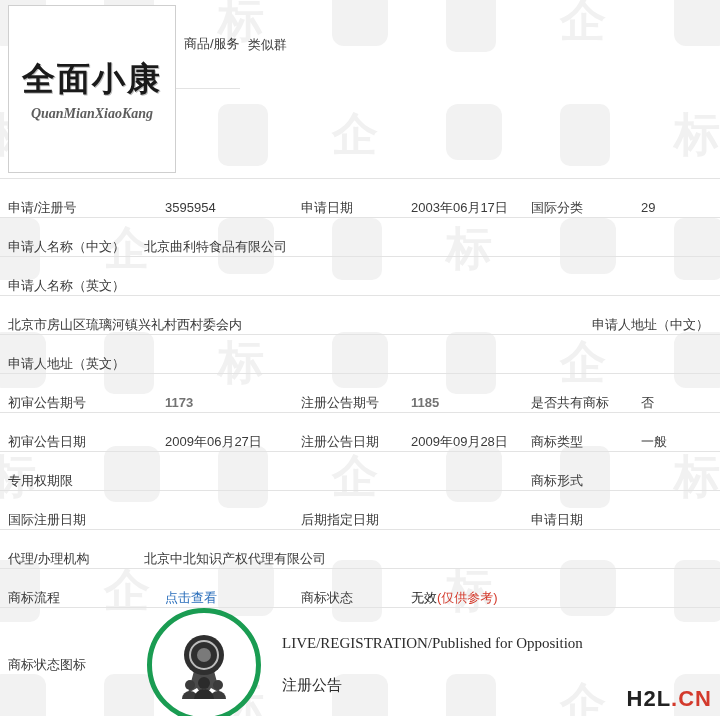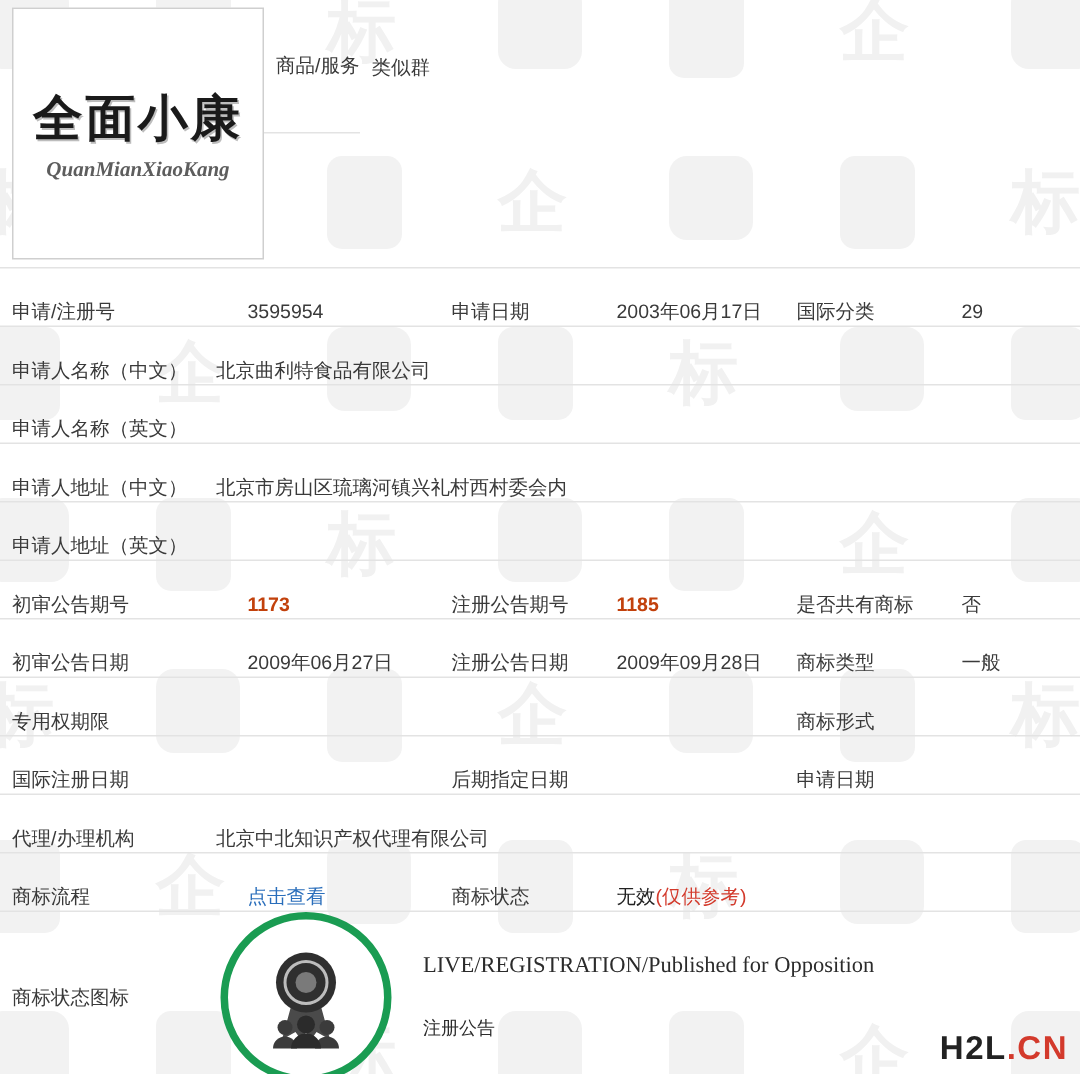--- a/index.html
+++ b/index.html
@@ -124,21 +124,21 @@
   }
   .top-row {
     height: 89px;
     display: flex;
     align-items: center;
     padding-left: 8px;
     box-sizing: border-box;
   }
   .top-row.first { border-bottom: 1px solid #e3e3e3; }
 
-  .bold { font-weight: bold; color: #c2410c; }
+  .bold { font-weight: bold; color: #737373; }
   .link {
     color: #2a6ebb;
     text-decoration: none;
     cursor: pointer;
   }
   .status-main { color: #222; }
   .status-red { color: #d33a2c; }
 
   
   #icon-row {
@@ -181,21 +181,21 @@
     justify-content: center;
     padding-left: 10px;
   }
   #icon-texts .t1 {
     font-family: "Liberation Serif", serif;
     font-size: 15px;
     color: #2b2b2b;
     margin-bottom: 24px;
   }
   #icon-texts .t2 {
-    font-size: 12px;
+    font-size: 15px;
     color: #2b2b2b;
   }
 
   
   #sitemark {
     position: absolute;
     right: 8px;
     bottom: 4px;
     z-index: 3;
     font-family: "Liberation Sans", sans-serif;
@@ -291,22 +291,22 @@
     <div class="cell lbl c-lbl1">申请人名称（中文）</div>
     <div class="cell val c-wide">北京曲利特食品有限公司</div>
   </div>
 
   <div class="row">
     <div class="cell lbl c-lbl1">申请人名称（英文）</div>
     <div class="cell val c-wide"></div>
   </div>
 
   <div class="row">
+    <div class="cell val c-wide">北京市房山区琉璃河镇兴礼村西村委会内</div>
     <div class="cell lbl c-lbl1">申请人地址（中文）</div>
-    <div class="cell val c-wide">北京市房山区琉璃河镇兴礼村西村委会内</div>
   </div>
 
   <div class="row">
     <div class="cell lbl c-lbl1">申请人地址（英文）</div>
     <div class="cell val c-wide"></div>
   </div>
 
   <div class="row">
     <div class="cell lbl c-lbl1">初审公告期号</div>
     <div class="cell val c-val1 bold">1173</div>

